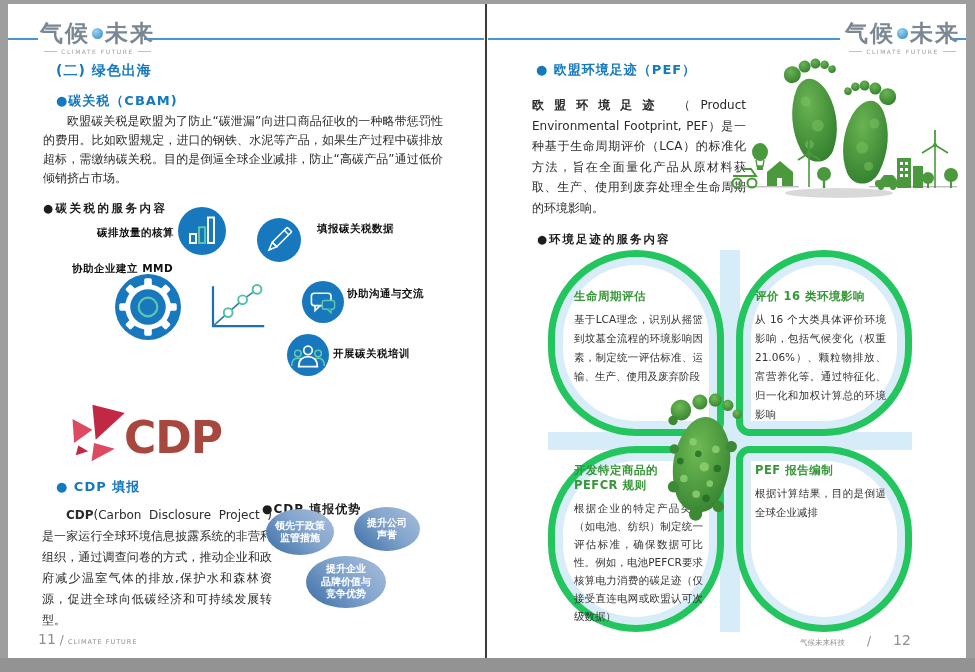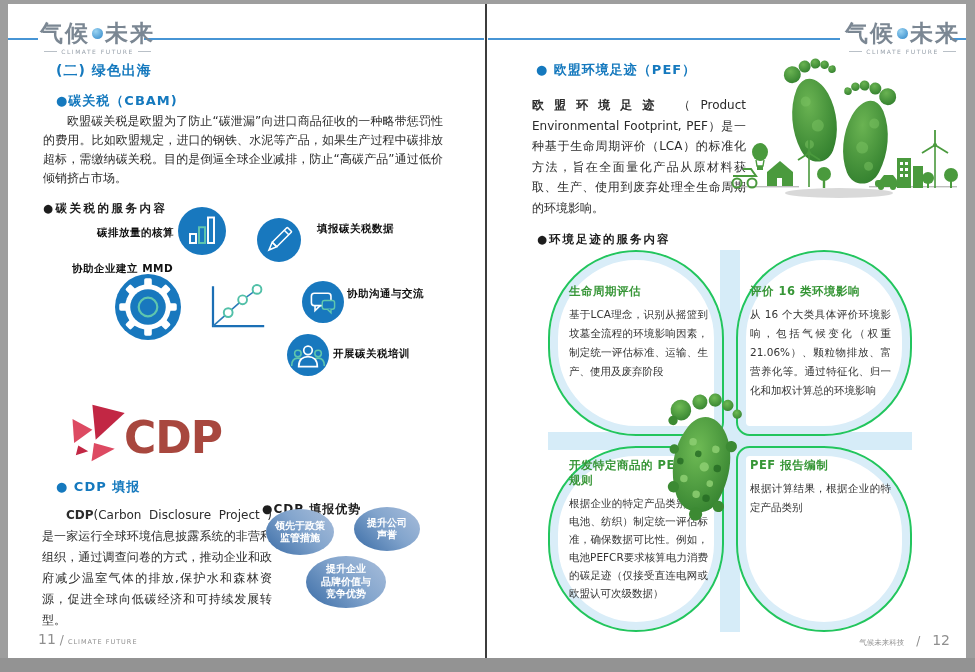--- a/index.html
+++ b/index.html
@@ -18,21 +18,21 @@
   .h-black{color:#1d1d1d;font-weight:bold;margin-top:18px;}
   .para{color:#2b2b2b;font-size:12px;line-height:19px;text-align:justify;margin:0;}
   
   .dlabel{font-size:10.5px;font-weight:bold;color:#111;letter-spacing:0.5px;white-space:nowrap;}
   
   .cdp-word{font-weight:bold;color:#a8473e;letter-spacing:-1px;line-height:1;}
   .adv{border-radius:50%;display:flex;align-items:center;justify-content:center;text-align:center;
        color:#fff;font-weight:bold;font-size:10px;line-height:12.5px;white-space:pre-line;
        background:linear-gradient(225deg,#a9bedb 0%,#83a5cd 45%,#3a6ca6 100%);}
   
-  .petal{width:176px;height:186px;background:#fff;border:2px solid #22c55e;box-sizing:border-box;
+  .petal{width:176px;height:186px;background:#fff;border:7px solid #22c55e;box-sizing:border-box;
          box-shadow:inset 0 0 0 8px #d9edf8;}
   .petal-title{font-weight:bold;color:#379637;font-size:11.5px;letter-spacing:0.5px;margin:0 0 6px 0;}
   .petal-body{font-size:10.5px;line-height:19px;color:#333;text-align:justify;margin:0;}
   .crossbar{background:#d6ecf8;}
   
   .foot-gray{color:#8f8f8f;}
 </style>
 </head>
 <body>
 
@@ -272,21 +272,21 @@
     <div class="abs petal" style="left:188px;top:0;border-radius:90px 90px 90px 14px;padding:32px 19px 0 12px;">
       <p class="petal-title">评价 16 类环境影响</p>
       <p class="petal-body">从 16 个大类具体评价环境影响，包括气候变化（权重 21.06%）、颗粒物排放、富营养化等。通过特征化、归一化和加权计算总的环境影响</p>
     </div>
     <div class="abs petal" style="left:0;top:196px;border-radius:90px 14px 90px 90px;padding:10px 14px 0 19px;">
       <p class="petal-title">开发特定商品的 PEFCR 规则</p>
       <p class="petal-body" style="line-height:18px;">根据企业的特定产品类别（如电池、纺织）制定统一评估标准，确保数据可比性。例如，电池PEFCR要求核算电力消费的碳足迹（仅接受直连电网或欧盟认可次级数据）</p>
     </div>
     <div class="abs petal" style="left:188px;top:196px;border-radius:14px 90px 90px 90px;padding:10px 19px 0 12px;">
       <p class="petal-title">PEF 报告编制</p>
-      <p class="petal-body">根据计算结果，根据企业的特定产品类别</p>
+      <p class="petal-body">根据计算结果，目的是倒逼全球企业减排</p>
     </div>
 
     <svg class="abs" style="left:100px;top:128px;transform:rotate(7deg);z-index:5;" width="120" height="155" viewBox="0 0 125 165">
       <defs>
         <radialGradient id="cg" cx="40%" cy="35%" r="80%">
           <stop offset="0" stop-color="#6fbb55"></stop>
             <stop offset="1" stop-color="#2f7d2c"></stop>
         </radialGradient>
       </defs>
       <g fill="url(#cg)">
@@ -315,19 +315,19 @@
       </g>
       <g fill="#256b23" opacity="0.8">
         <circle cx="52" cy="82" r="3.5"></circle>
           <circle cx="66" cy="128" r="4"></circle>
           <circle cx="34" cy="92" r="3.5"></circle>
           <circle cx="74" cy="95" r="4"></circle>
       </g>
     </svg>
   </div>
 
-  <div class="abs" style="left:800px;top:632px;width:150px;display:flex;align-items:baseline;justify-content:flex-end;gap:12px;">
+  <div class="abs" style="left:800px;top:632px;width:150px;display:flex;align-items:baseline;gap:22px;">
     <span class="foot-gray" style="font-size:7.5px;">气候未来科技</span>
     <span class="foot-gray" style="font-size:12px;">/</span>
     <span class="foot-gray" style="font-size:14px;">12</span>
   </div>
 
 </div>
 
 </body></html>

